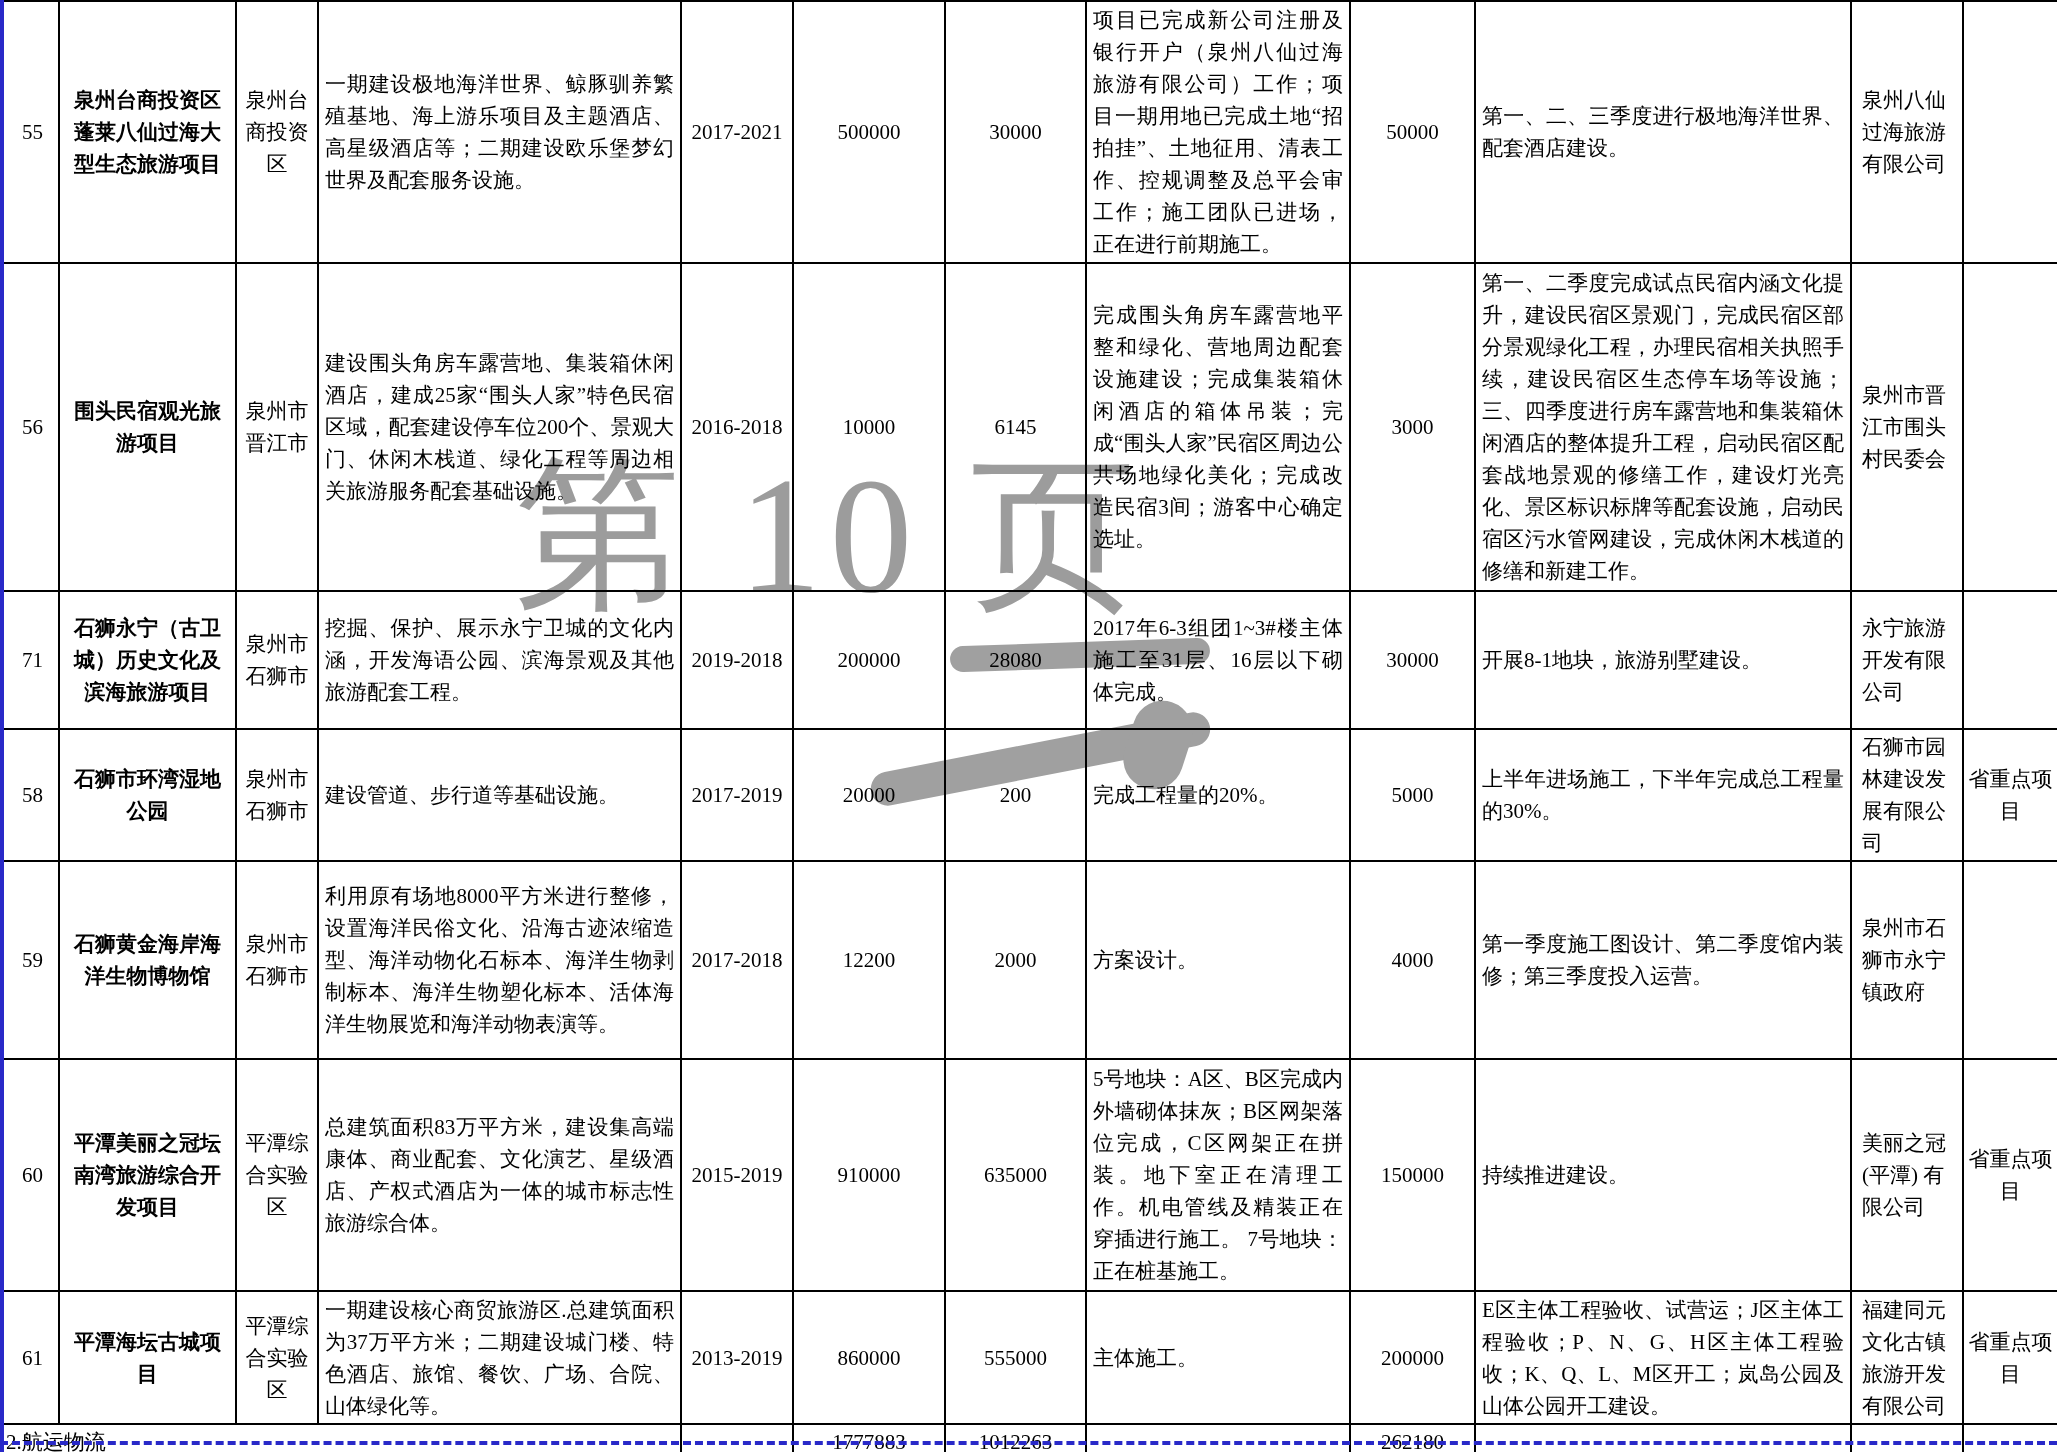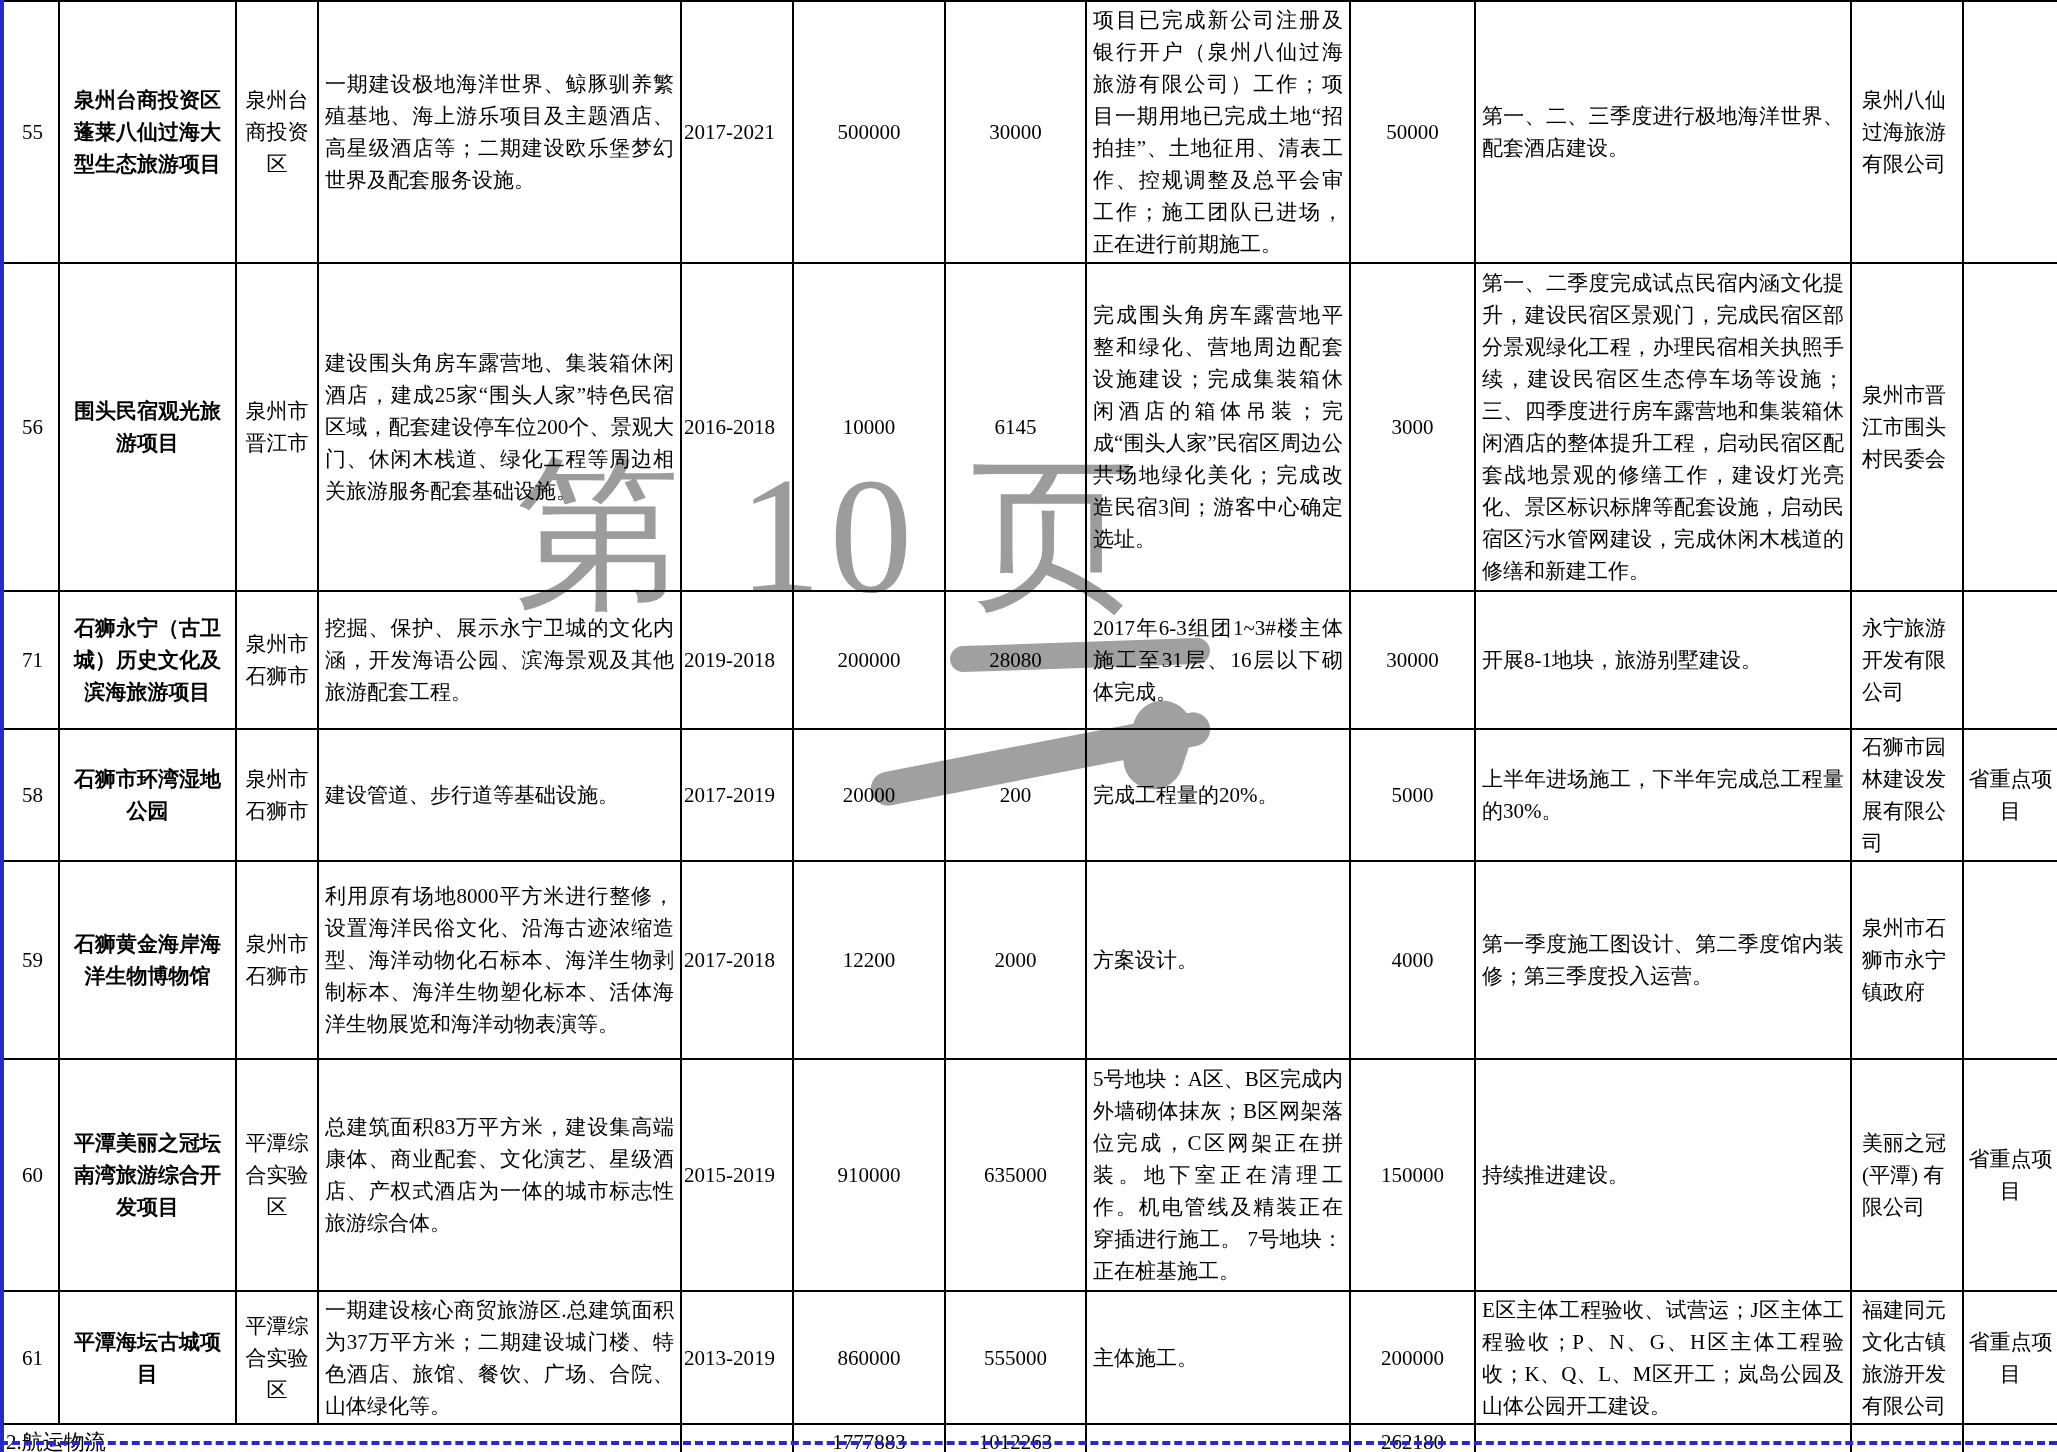--- a/index.html
+++ b/index.html
@@ -24,21 +24,21 @@
     position:relative;z-index:1;background:transparent;
   }
   td{
     border:2px solid #000;background:transparent;vertical-align:middle;
     font-size:21px;line-height:32px;overflow:hidden;padding:0 6px;
   }
   td.seq{text-align:right;padding:0 20px;}
   td.name{text-align:center;padding:0 12px;font-weight:bold;}
   td.loc{text-align:center;padding:0 4px;margin-top:8px;}
   td.content{text-align:justify;}
-  td.years{text-align:left;white-space:nowrap;padding:0 2px;}
+  td.years{text-align:center;white-space:nowrap;padding:0 2px;}
   td.num{text-align:center;white-space:nowrap;padding:0 2px;}
   td.progress{text-align:justify;}
   td.plan{text-align:justify;}
   td.company{text-align:left;padding:0 10px;}
   td.note{text-align:center;padding:0 0;}
   tr.r0{height:262px;} tr.r1{height:328px;} tr.r2{height:138px;} tr.r3{height:132px;}
   tr.r4{height:198px;} tr.r5{height:232px;} tr.r6{height:133px;}
   tr.rsum{height:29px;}
   tr.rsum td{line-height:26px;}
   td.sum-label{text-align:left;padding:4px 4px;white-space:nowrap;}

